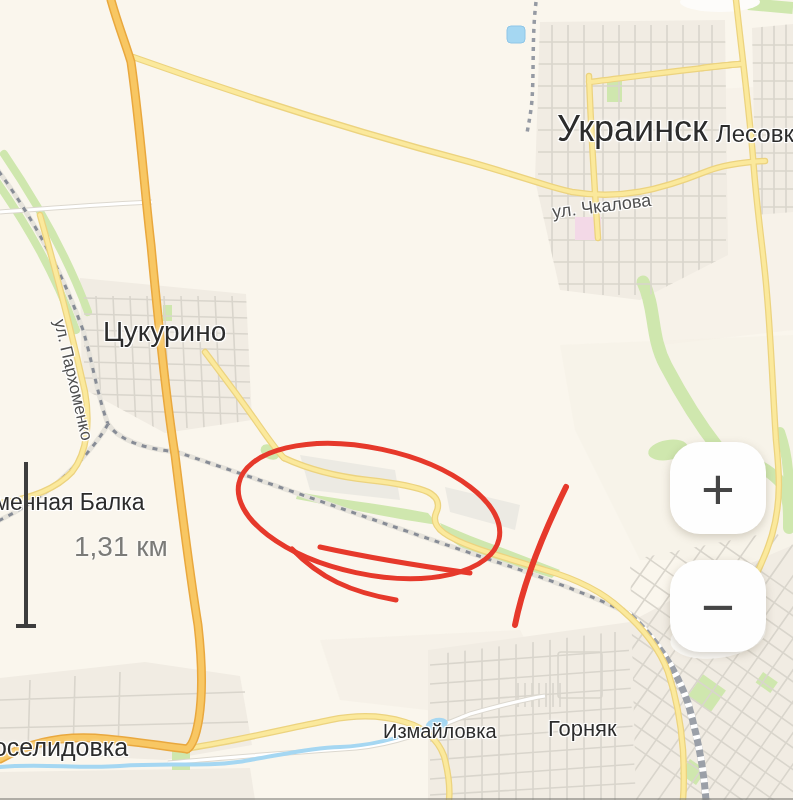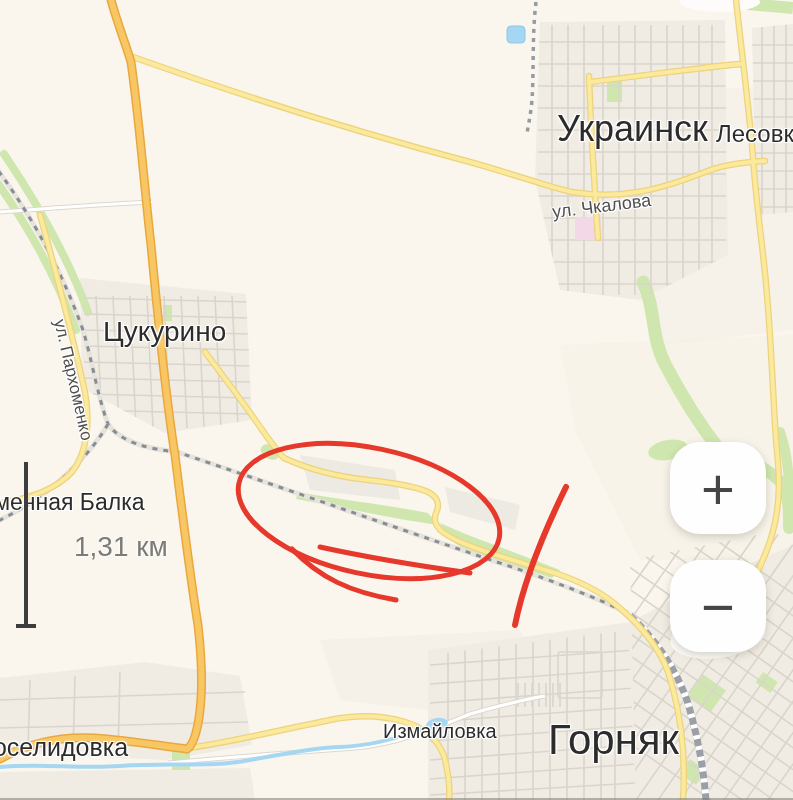--- a/index.html
+++ b/index.html
@@ -202,21 +202,21 @@
     <ellipse class="red" cx="369" cy="511" rx="133" ry="63" transform="rotate(12 369 511)"></ellipse>
     <path class="red" d="M320,547 C370,558 420,566 470,573"></path>
     <path class="red" d="M292,549 C320,578 350,592 396,600"></path>
     <path class="red" style="stroke-width:6" d="M566,487 C540,540 522,590 515,625"></path>
   </g>
 </svg>
 
 <div class="halo" style="left:533px;top:108px;font-size:36px;margin-left:24px;">Украинск</div>
 <div class="halo" style="left:716px;top:120px;font-size:24px;">Лесовка</div>
 <div class="halo" style="left:103px;top:316px;font-size:28px;">Цукурино</div>
-<div class="halo" style="left:548px;top:716px;font-size:42px;">Горняк</div>
+<div class="halo" style="left:548px;top:716px;font-size:22px;">Горняк</div>
 <div class="halo" style="left:383px;top:681px;font-size:20px;margin-top:39px;">Измайловка</div>
 <div class="halo" style="left:-52px;top:733px;font-size:25px;">Новоселидовка</div>
 <div class="halo" style="left:-32px;top:489px;font-size:23px;">Каменная Балка</div>
 <div class="halo street" style="left:552px;top:196px;font-size:18px;transform:rotate(-7deg);">ул. Чкалова</div>
 <div class="halo street" style="left:11px;top:370px;font-size:17px;transform:rotate(77deg);">ул. Пархоменко</div>
 
 <div id="scalebar"></div>
 <div id="scaletick"></div>
 <div id="scaletext">1,31 км</div>
 

